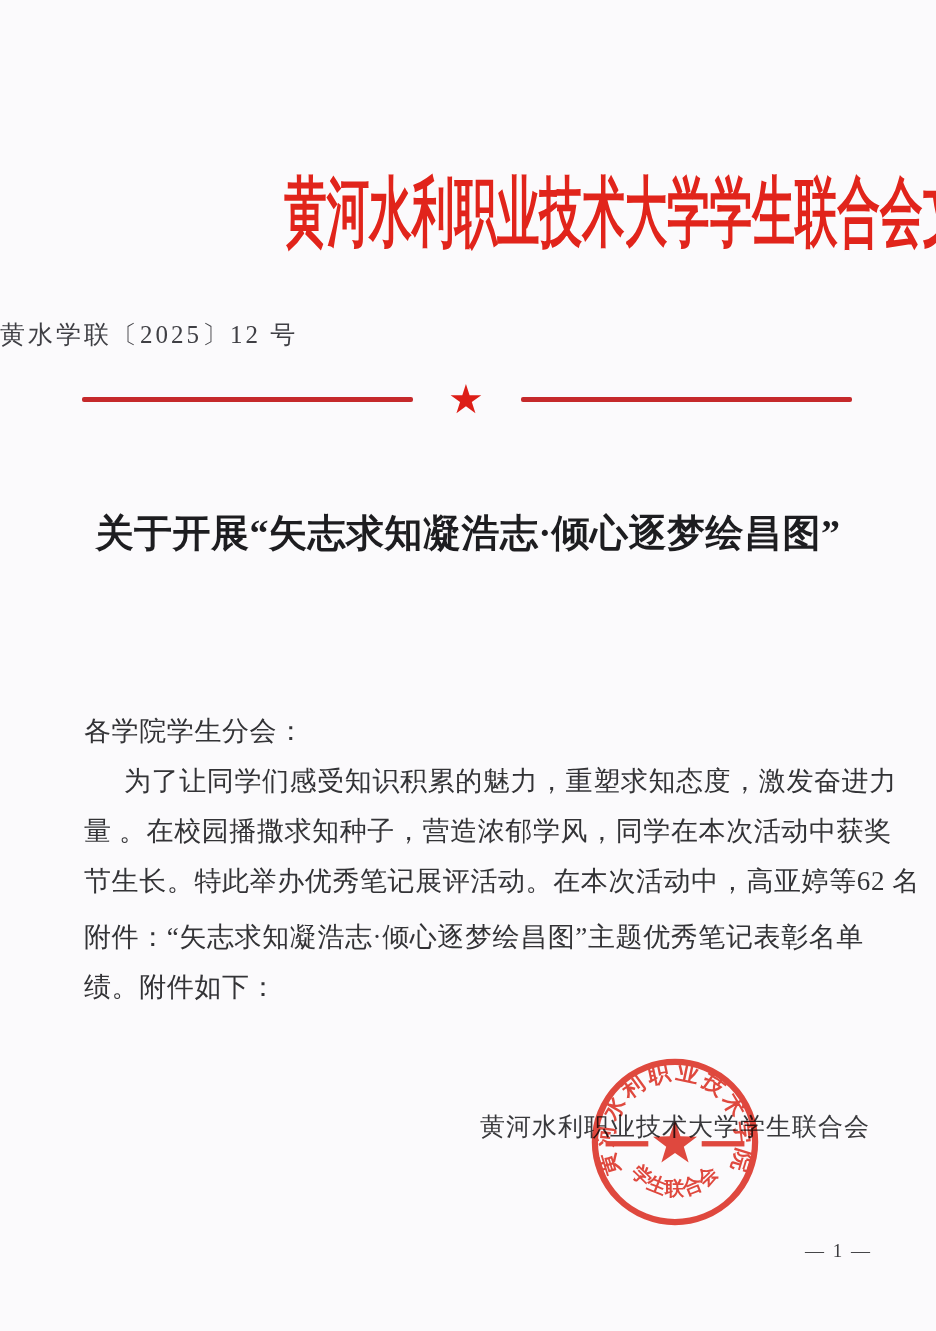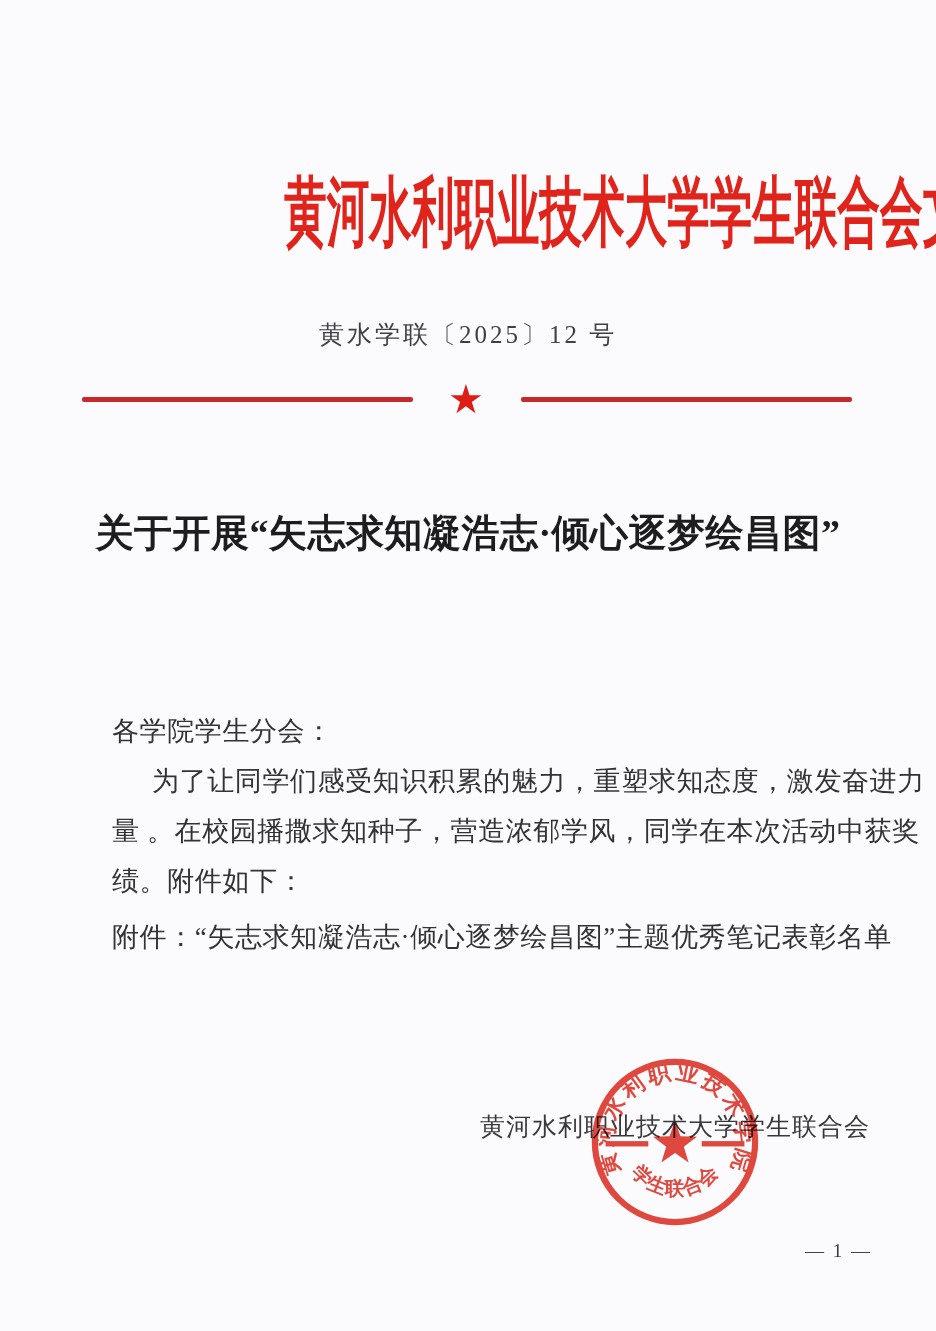--- a/index.html
+++ b/index.html
@@ -16,42 +16,41 @@
     text-align:center;white-space:nowrap;
   }
   .org-title{
     display:inline-block;
     font-size:76px;font-weight:bold;color:#e1241b;
     transform:scaleX(0.56);transform-origin:center;
     letter-spacing:0px;line-height:100px;
   }
   .doc-number{
     position:absolute;top:318px;left:0;width:936px;
-    text-align:center;
     font-size:25px;color:#3f3f44;letter-spacing:3px;
   }
   
   .rule{position:absolute;height:5px;background:#c5292b;border-radius:2px;}
   .rule.left{left:82px;top:397px;width:331px;}
   .rule.right{left:521px;top:397px;width:331px;}
   .divider-star{
     position:absolute;left:444px;top:377px;width:44px;
     text-align:center;font-size:40px;line-height:44px;color:#dd1e17;
     font-family:"DejaVu Sans",sans-serif;
   }
   
   .doc-title{
     position:absolute;top:500px;left:0;width:936px;
     text-align:center;font-weight:bold;color:#1d1d20;
     font-size:38px;line-height:67px;letter-spacing:0.5px;
   }
   
   .body-block{
     position:absolute;top:706px;left:84px;width:772px;
-    font-size:27px;color:#333336;letter-spacing:0.6px;margin-left:28px;
+    font-size:27px;color:#333336;letter-spacing:0.6px;
   }
   .bline{line-height:50px;white-space:nowrap;}
   .bline.indent{text-indent:40px;text-align:right;}
   .bline.attachment{margin-top:6px;}
   
   .sign-org{
     position:absolute;top:1112px;left:478px;width:394px;
     text-align:center;font-size:25px;color:#38383b;letter-spacing:1px;
     line-height:30px;
   }
@@ -91,22 +90,23 @@
   <div class="rule right"></div>
 
   <div class="doc-title">
     <div>关于开展“矢志求知凝浩志·倾心逐梦绘昌图”</div>
   </div>
 
   <div class="body-block">
     <div class="bline">各学院学生分会：</div>
     <div class="bline indent">为了让同学们感受知识积累的魅力，重塑求知态度，激发奋进力</div>
     <div class="bline">量 。在校园播撒求知种子，营造浓郁学风，同学在本次活动中获奖</div>
+    <div class="bline">节生长。特此举办优秀笔记展评活动。在本次活动中，高亚婷等62 名</div>
+    <div class="bline attachment">附件：“矢志求知凝浩志·倾心逐梦绘昌图”主题优秀笔记表彰名单</div>
     <div class="bline">绩。附件如下：</div>
-    <div class="bline attachment">附件：“矢志求知凝浩志·倾心逐梦绘昌图”主题优秀笔记表彰名单</div>
   </div>
 
   <div class="sign-org">黄河水利职业技术大学学生联合会</div>
 
   <svg class="seal" viewBox="0 0 200 200">
     <circle cx="100" cy="100" r="90" fill="none" stroke="#df3023" stroke-width="7"></circle>
     <defs>
       <path id="sealArcTop" d="M 39.4,135 A 70,70 0 1 1 160.6,135" fill="none"></path>
       <path id="sealArcBot" d="M 50.9,134.4 A 60,60 0 0 0 149.1,134.4" fill="none"></path>
     </defs>

